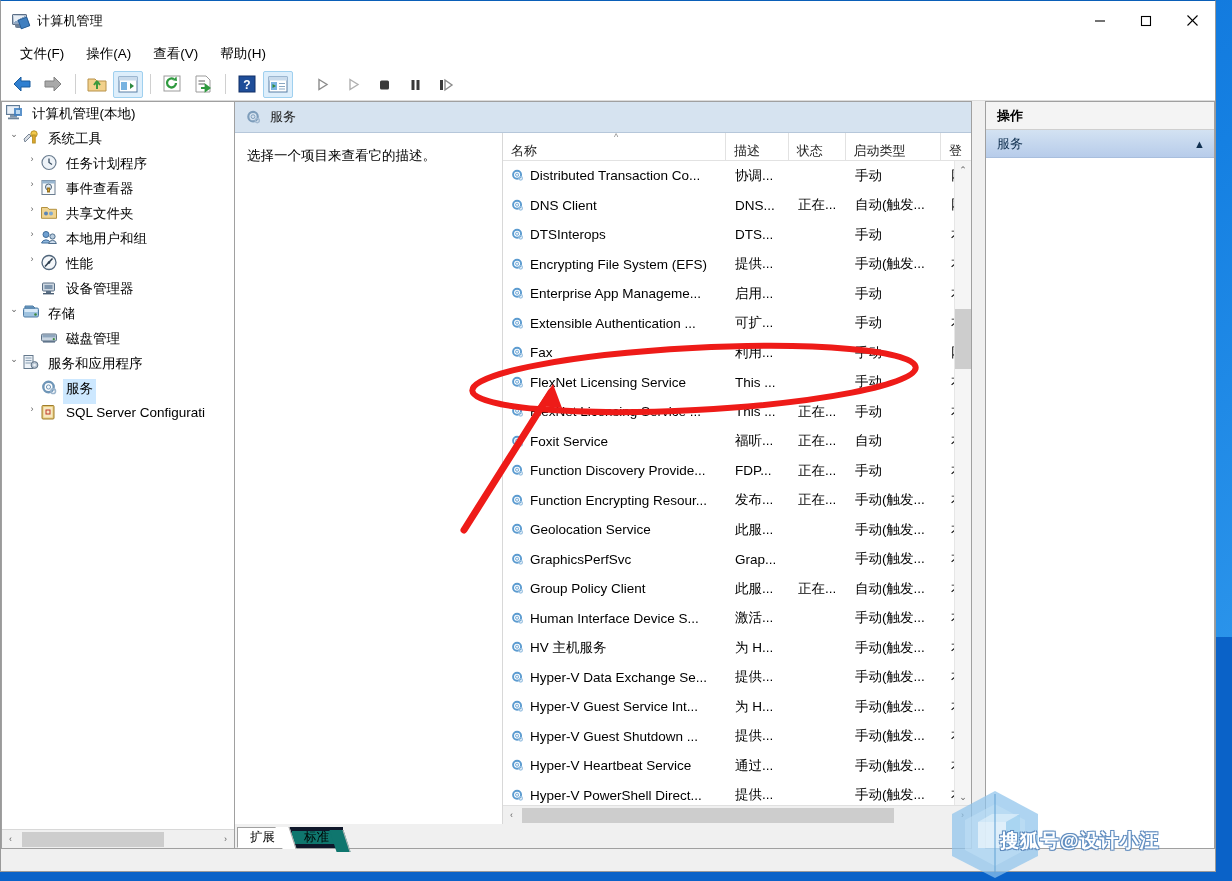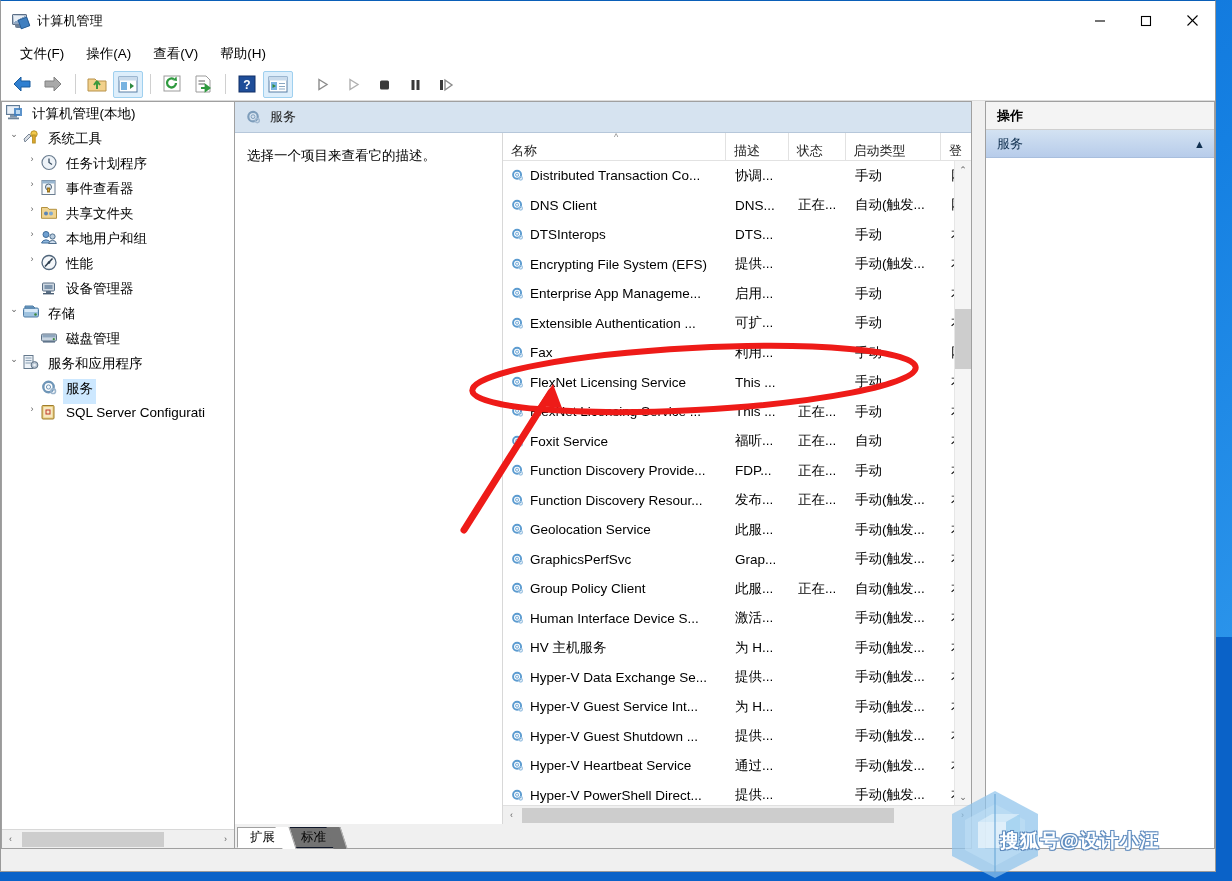--- a/index.html
+++ b/index.html
@@ -81,21 +81,21 @@
   .cell { padding-left:8px; overflow:hidden; }
   .vscroll { width:17px; background:#f5f5f5; border-left:1px solid #e6e6e6; position:absolute; right:0; top:0; bottom:0; }
   .vsbtn { height:17px; display:flex;align-items:center;justify-content:center;font-size:9px;color:#606060; }
   .vsthumb { position:absolute; left:0; width:16px; background:#cdcdcd; }
   .lisths { height:19px; background:#f0f0f0; border-top:1px solid #e0e0e0; display:flex; align-items:center; flex:none; }
   
   .tabs { height:24px; display:flex; align-items:flex-end; padding-left:2px; background:#f0f0f0; flex:none; }
   .tab { height:21px; display:flex; align-items:center; padding:0 10px 0 12px; font-size:12.5px;
          position:relative; cursor:default; margin-right:-6px; }
   .tab.active { background:#fff; border:1px solid #a0a0a0; border-bottom-color:#fff; z-index:2; }
-  .tab.idle { background:#737373; border:1px solid #0f172a; z-index:1; }
+  .tab.idle { background:#0f766e; border:4px solid #0f172a; z-index:1; }
   .tab .skew { position:absolute; right:-8px; top:-1px; width:14px; height:22px;
                background:inherit; border-right:1px solid #a0a0a0; transform:skewX(18deg); }
   
   .actpane { width:230px; background:#fff; border:1px solid #a0a0a0; border-left:1px solid #a0a0a0;
              display:flex; flex-direction:column; flex:none; margin-left:13px; }
   .acthdr { height:28px; background:#f4f4f4; border-bottom:1px solid #cfcfcf; display:flex; align-items:center;
             padding-left:11px; font-size:13px; font-weight:bold; color:#000; flex:none; }
   .actsec { height:28px; background:linear-gradient(180deg,#d3e2f2 0%,#b7ccea 100%);
             border-bottom:1px solid #a8bedd; display:flex; align-items:center; padding:0 9px 0 11px;
             font-size:13px; color:#103050; flex:none; cursor:default; }
@@ -619,21 +619,21 @@
                   <div class="cell" style="width:96px">手动</div>
                   <div class="cell" style="width:28px">本</div>
                 </div>
                 <div class="lrow">
                   <div class="c-name" style="width:224px">
                     <span class="gear"><svg width="15" height="15" viewBox="0 0 18 17">
                         <circle cx="8.5" cy="7.6" r="4.8" fill="none" stroke="#5b9bd0" stroke-width="2.3"></circle>
                         <circle cx="8.5" cy="7.6" r="1.9" fill="#eaf4fc" stroke="#5b9bd0"></circle>
                         <circle cx="12.8" cy="11.8" r="2.1" fill="none" stroke="#9dc3e2" stroke-width="1.5"></circle>
                       </svg></span>
-                    <span>Function Discovery Resour...</span>
+                    <span>Function Encrypting Resour...</span>
                   </div>
                   <div class="cell" style="width:63px">发布...</div>
                   <div class="cell" style="width:57px">正在...</div>
                   <div class="cell" style="width:96px">手动(触发...</div>
                   <div class="cell" style="width:28px">本</div>
                 </div>
                 <div class="lrow">
                   <div class="c-name" style="width:224px">
                     <span class="gear"><svg width="15" height="15" viewBox="0 0 18 17">
                         <circle cx="8.5" cy="7.6" r="4.8" fill="none" stroke="#5b9bd0" stroke-width="2.3"></circle>

